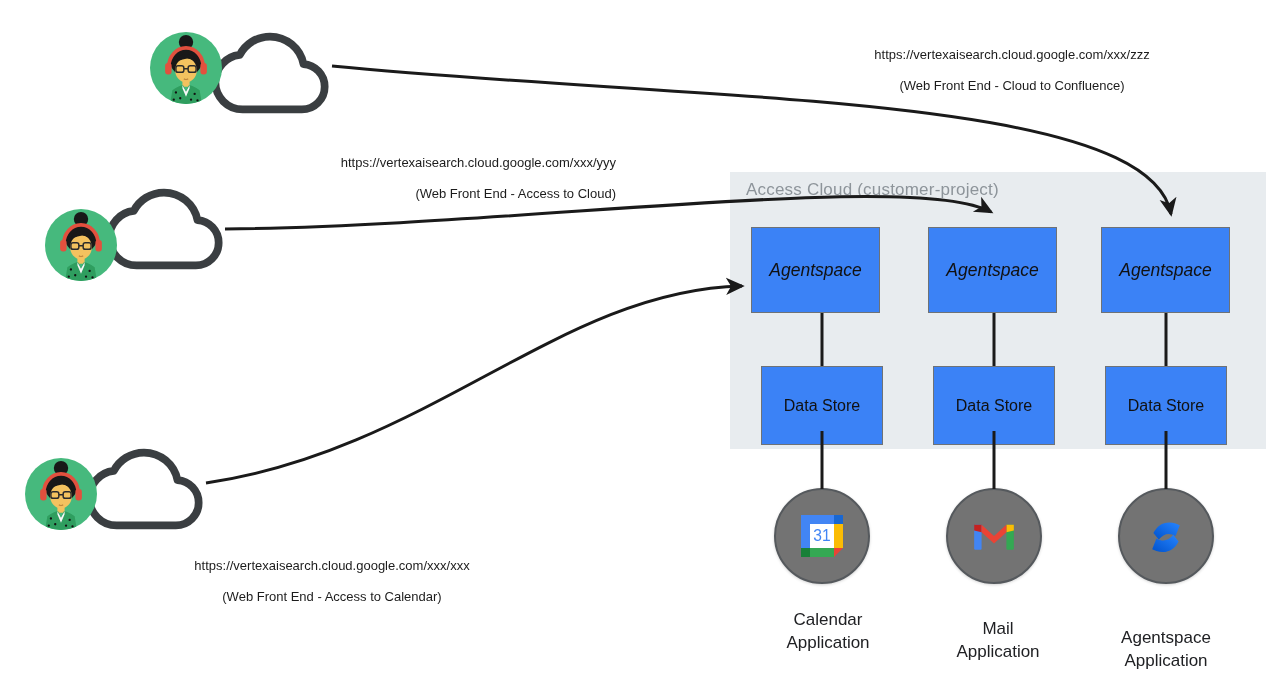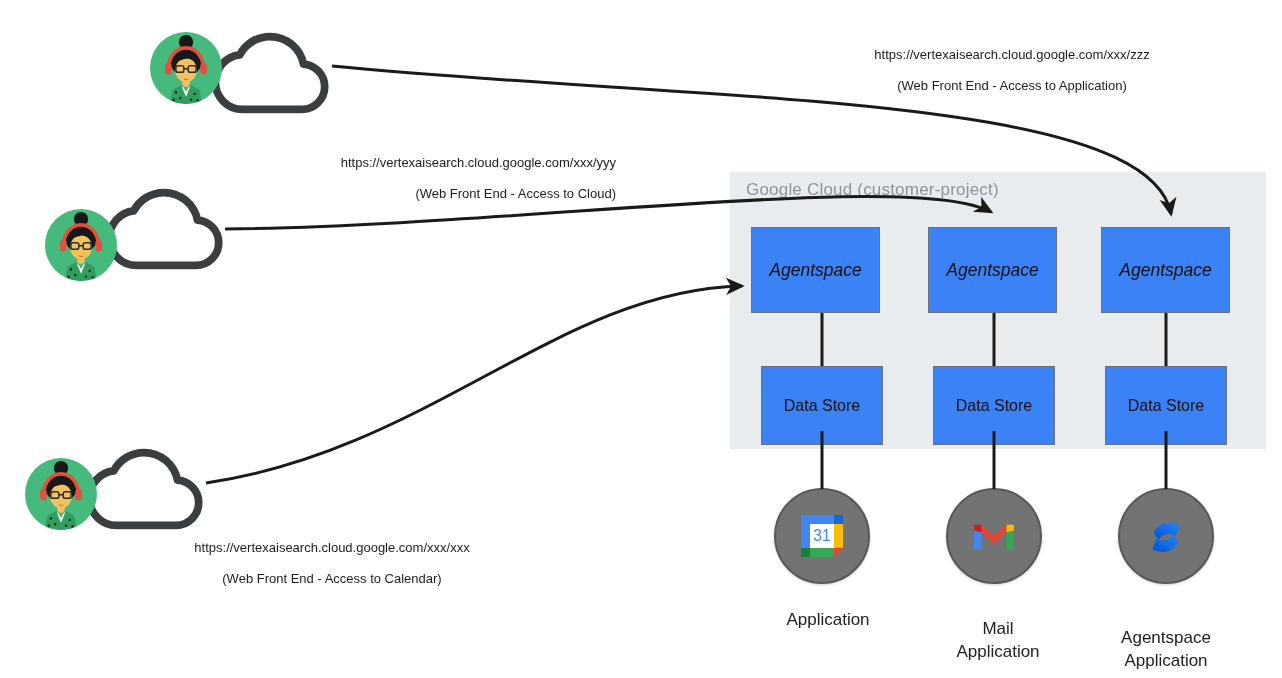--- a/index.html
+++ b/index.html
@@ -12,21 +12,21 @@
   .agent{width:129px;height:86px;font-style:italic;font-size:17.5px;color:#111;}
   .agent.a1{left:751px;top:227px;} .agent.a2{left:928px;top:227px;} .agent.a3{left:1101px;top:227px;}
   .store{width:122px;height:79px;font-size:16px;color:#111;}
   .store.d1{left:761px;top:366px;} .store.d2{left:933px;top:366px;} .store.d3{left:1105px;top:366px;}
   .app-circle{position:absolute;width:96px;height:96px;border-radius:50%;background:#737373;border:2px solid #55595d;
     display:flex;align-items:center;justify-content:center;z-index:10;box-sizing:border-box;box-shadow:0 1px 3px rgba(0,0,0,.18);text-align:center;}
   .app-circle.c1{left:774px;top:488px;} .app-circle.c2{left:946px;top:488px;} .app-circle.c3{left:1118px;top:488px;}
   .app-label{position:absolute;width:170px;text-align:center;font-size:17px;line-height:23px;color:#202124;z-index:10;}
   .app-label.l1{left:743px;top:608px;} .app-label.l2{left:913px;top:617px;} .app-label.l3{left:1081px;top:626px;}
   .url-block{position:absolute;width:444px;text-align:center;font-size:13px;line-height:31px;color:#1c1c1c;z-index:10;}
-  .url-block.t1{left:790px;top:39px;} .url-block.t2{left:172px;top:147px;text-align:right;} .url-block.t3{left:110px;top:532px;}
+  .url-block.t1{left:790px;top:39px;} .url-block.t2{left:172px;top:147px;text-align:right;} .url-block.t3{left:110px;top:550px;}
   .avatar{position:absolute;width:72px;height:72px;z-index:20;}
   .avatar.av1{left:150px;top:32px;} .avatar.av2{left:45px;top:209px;} .avatar.av3{left:25px;top:458px;}
   .cloud{position:absolute;width:120px;height:82px;z-index:15;}
   .cloud.cl1{left:210px;top:32px;} .cloud.cl2{left:104px;top:188px;} .cloud.cl3{left:84px;top:448px;}
   .icon-svg{display:block;}
 </style>
 </head>
 <body>
 
 <div class="canvas">
@@ -44,21 +44,21 @@
       <line x1="822" y1="313" x2="822" y2="366"></line>
       <line x1="822" y1="431" x2="822" y2="489"></line>
       <line x1="994" y1="313" x2="994" y2="366"></line>
       <line x1="994" y1="431" x2="994" y2="489"></line>
       <line x1="1166" y1="313" x2="1166" y2="366"></line>
       <line x1="1166" y1="431" x2="1166" y2="489"></line>
     </g>
   </svg>
 
   <div class="gcp-box"></div>
-  <div class="gcp-title">Google Cloud (customer-project)</div>
+  <div class="gcp-title">Access Cloud (customer-project)</div>
 
   <div class="node agent a1">
       <span>Agentspace</span>
     </div>
   <div class="node agent a2">
       <span>Agentspace</span>
     </div>
   <div class="node agent a3">
       <span>Agentspace</span>
     </div>
@@ -101,34 +101,35 @@
           <stop offset="0" stop-color="#0052cc"></stop>
           <stop offset="1" stop-color="#2684ff"></stop>
         </linearGradient>
       </defs>
       <path d="M29,45 C36,31 49,24 66,29 L73,32 L66,50 C55,44 46,46 38,56 Z" fill="url(#confGrad)"></path>
       <path d="M71,59 C64,73 51,80 34,75 L27,72 L34,54 C45,60 54,58 62,48 Z" fill="url(#confGrad)"></path>
     </svg>
   </div>
 
   <div class="app-label l1">
+    <div>Calendar</div>
     <div>Application</div>
   </div>
   <div class="app-label l2">
     <div>Mail</div>
     <div>Application</div>
   </div>
   <div class="app-label l3">
     <div>Agentspace</div>
     <div>Application</div>
   </div>
 
   <div class="url-block t1">
     <div>https://vertexaisearch.cloud.google.com/xxx/zzz</div>
-    <div>(Web Front End - Access to Application)</div>
+    <div>(Web Front End - Cloud to Confluence)</div>
   </div>
   <div class="url-block t2">
     <div>https://vertexaisearch.cloud.google.com/xxx/yyy</div>
     <div>(Web Front End - Access to Cloud)</div>
   </div>
   <div class="url-block t3">
     <div>https://vertexaisearch.cloud.google.com/xxx/xxx</div>
     <div>(Web Front End - Access to Calendar)</div>
   </div>
 

